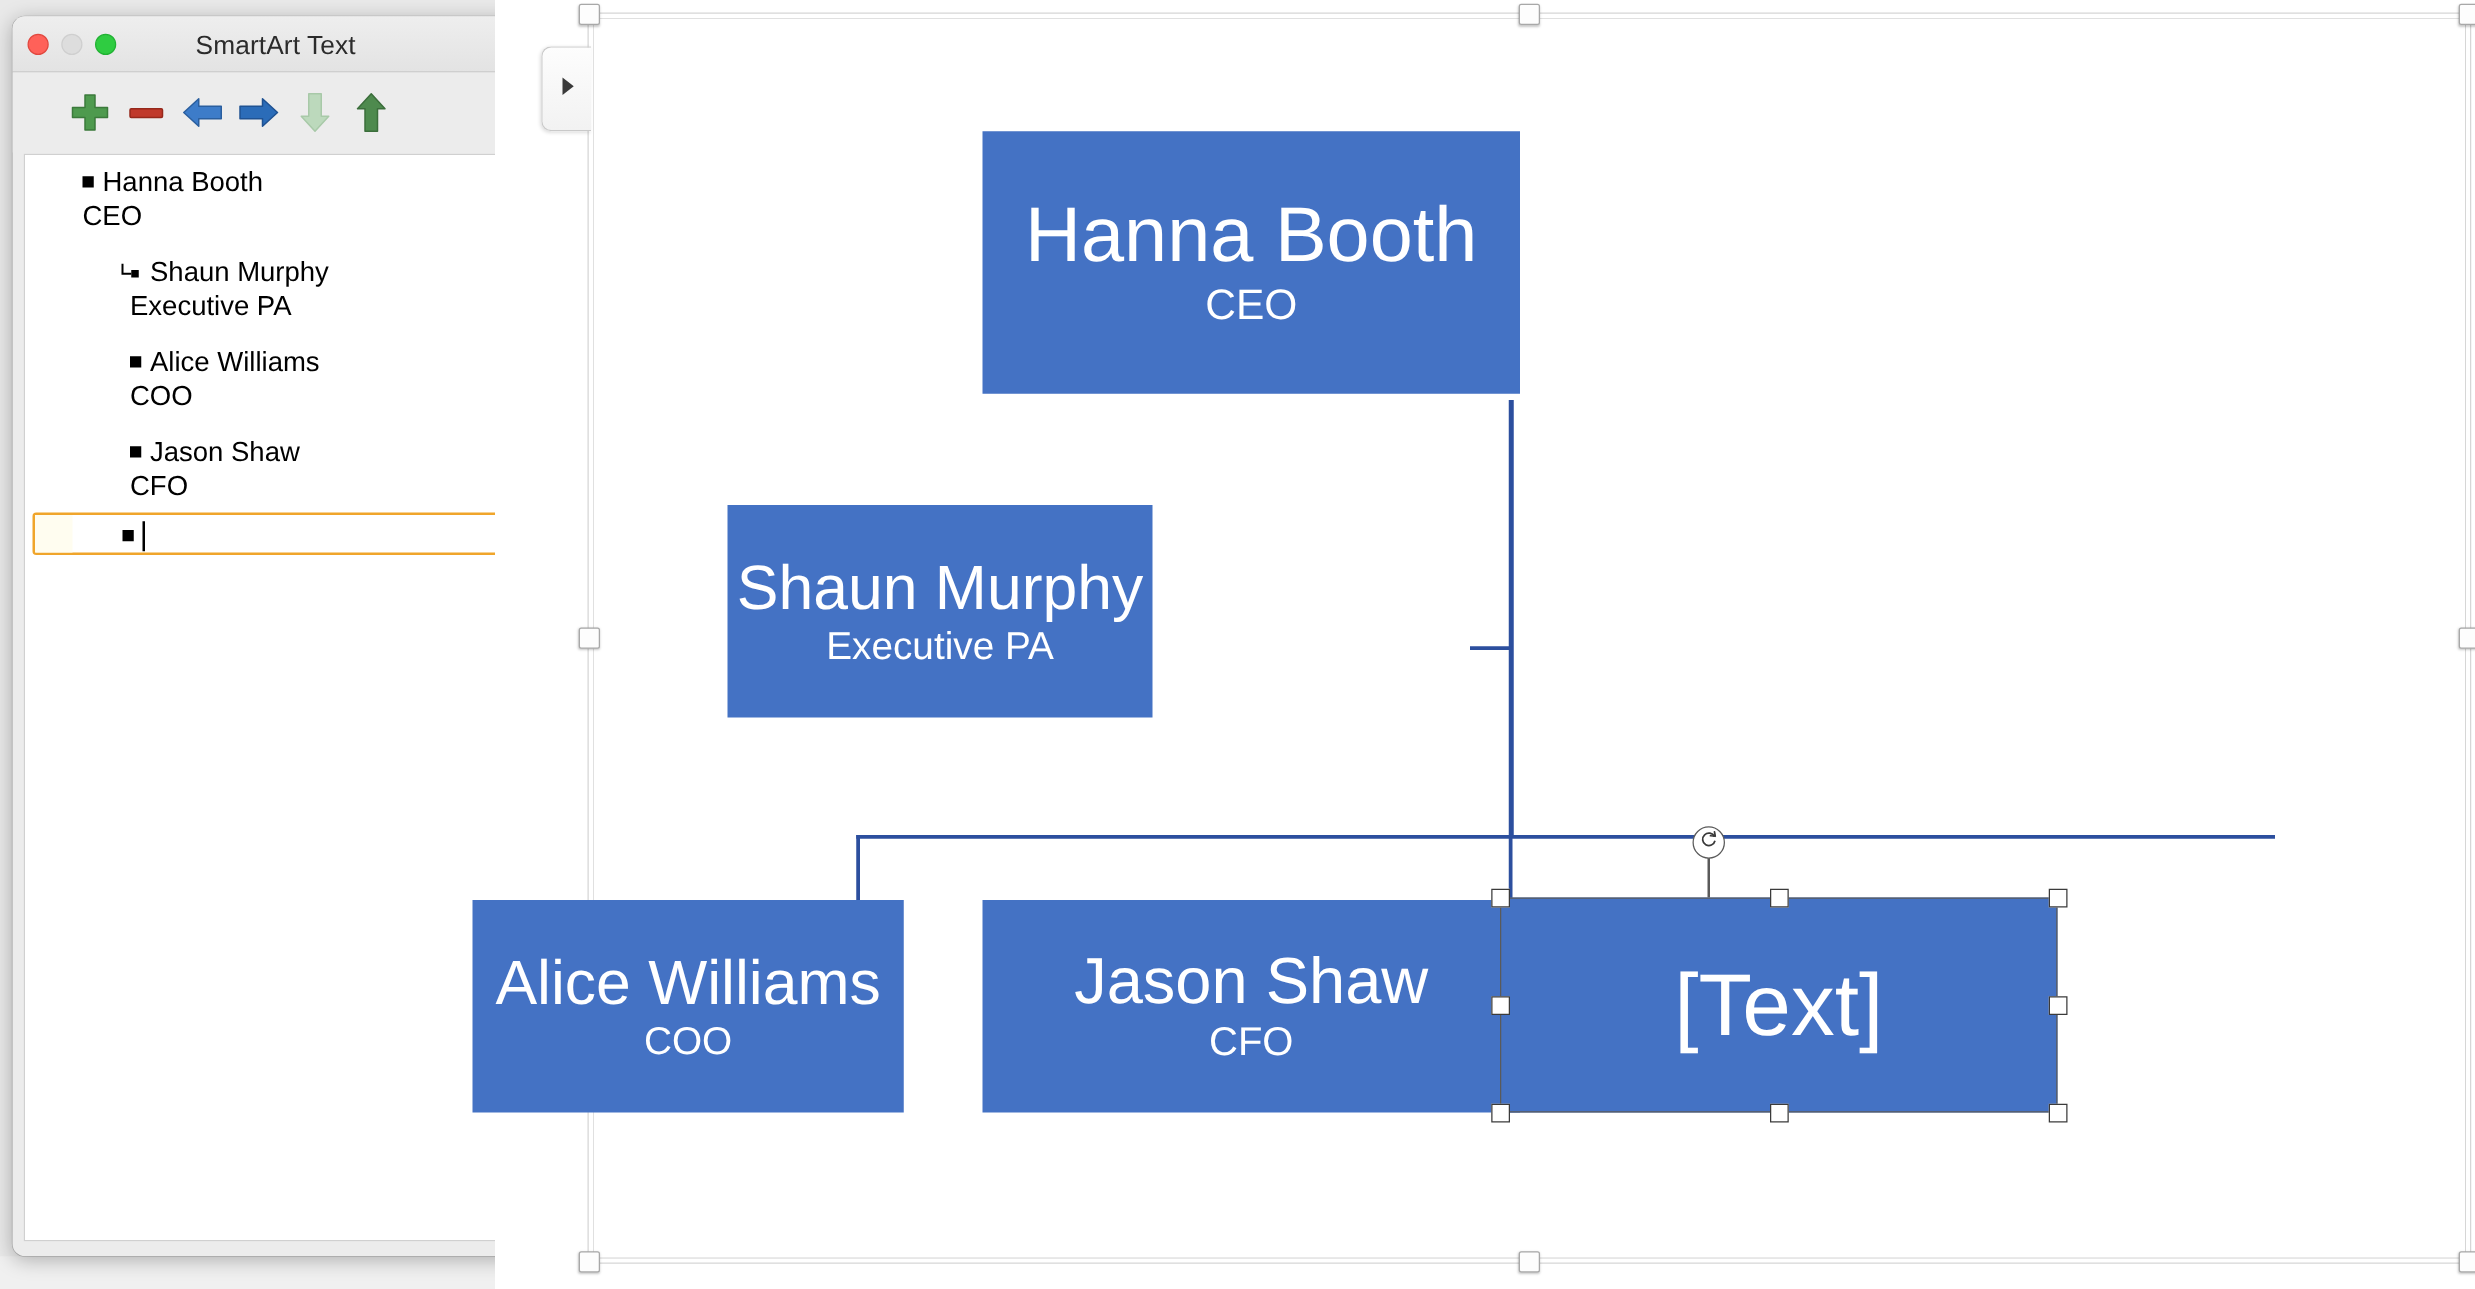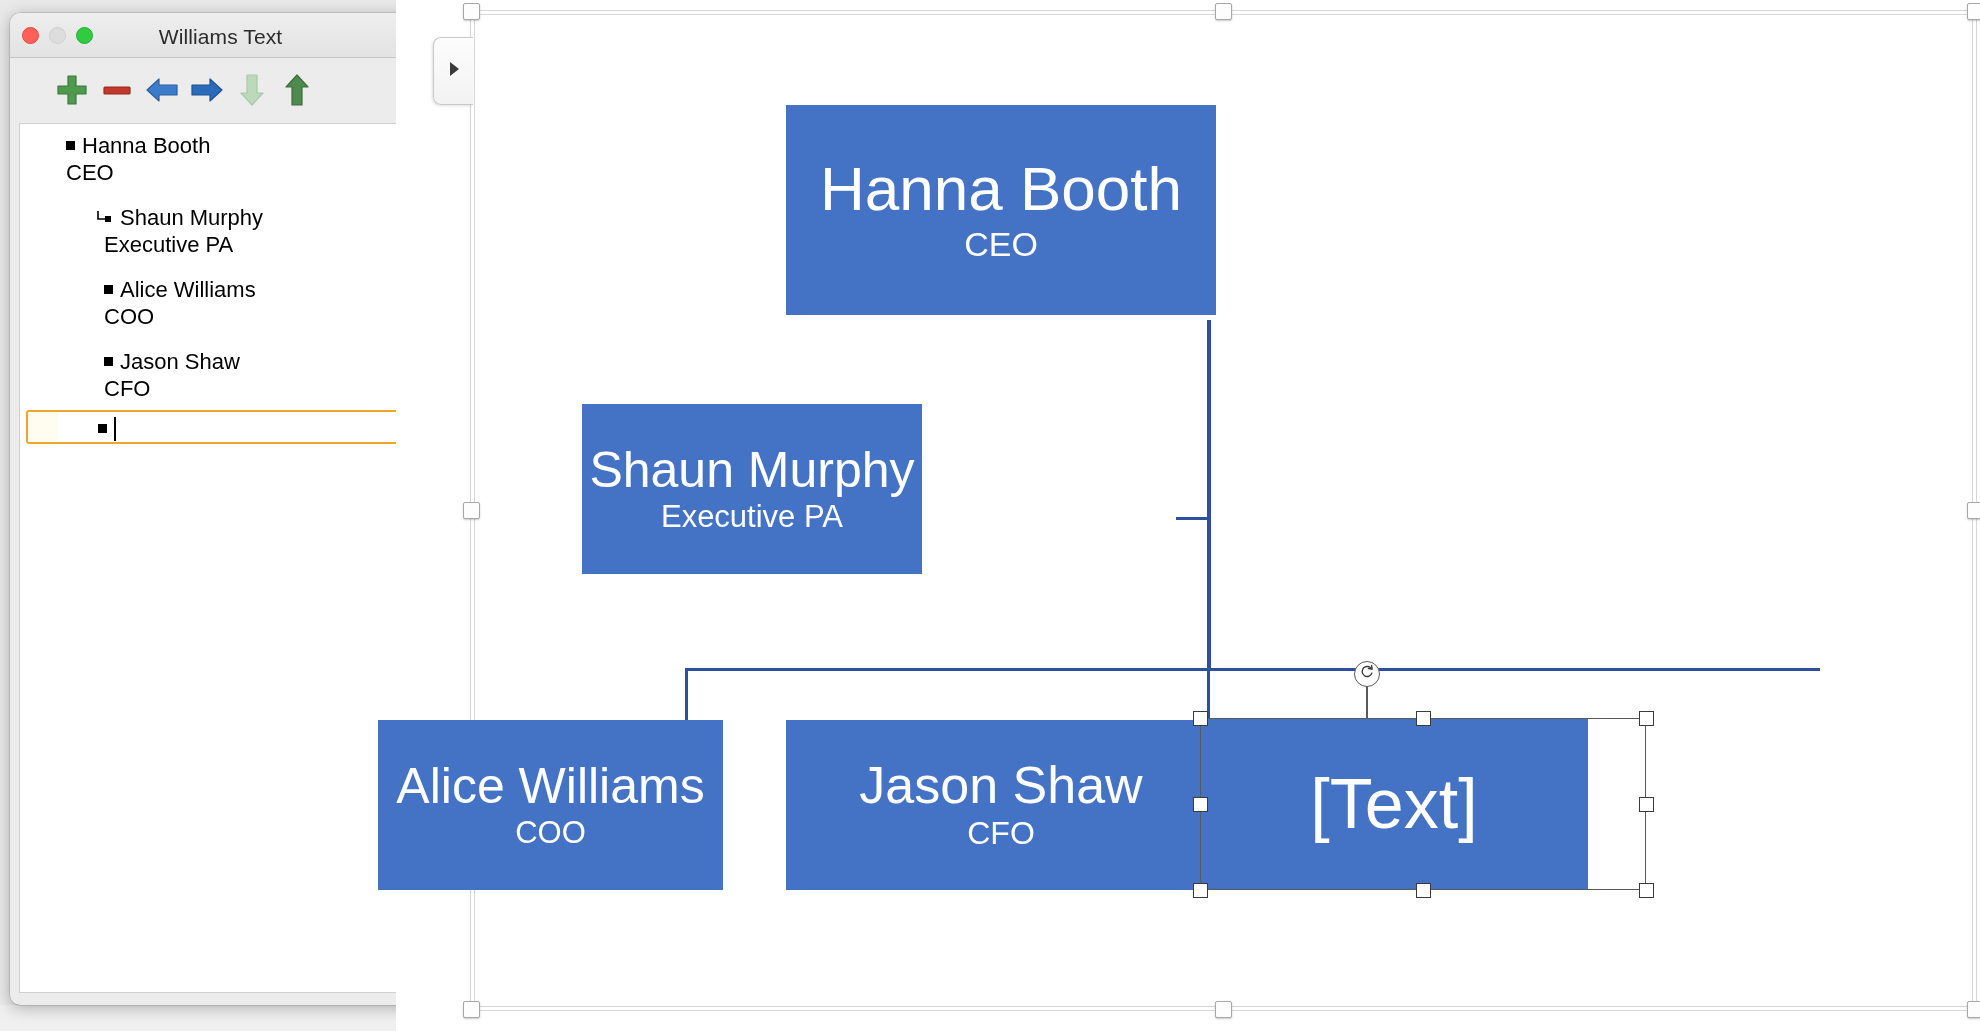--- a/index.html
+++ b/index.html
@@ -297,21 +297,21 @@
 <div class="backdrop-gray-strip"></div>
 
 <div class="sa-window">
 
   <div class="sa-titlebar">
     <div class="traffic">
       <div class="tl tl-close"></div>
       <div class="tl tl-min"></div>
       <div class="tl tl-max"></div>
     </div>
-    <div class="sa-title">Williams Text</div>
+    <div class="sa-title">SmartArt Text</div>
   </div>
 
   <div class="sa-toolbar">
 
     <div class="tb-btn" style="left:38px;">
       <span>
         <svg width="38" height="38" viewBox="0 0 38 38">
           <path d="M15 5 h8 v10 h10 v8 h-10 v10 h-8 v-10 h-10 v-8 h10 z" fill="#4e9a4e" stroke="#3b7a3b" stroke-width="1.2" stroke-linejoin="round"></path>
         </svg>
       </span>
@@ -446,21 +446,21 @@
   <div class="node" style="left:-18px; top:720px; width:345px; height:170px;">
     <div class="nm" style="font-size:50px;">Alice Williams</div>
     <div class="rl" style="font-size:31px;">COO</div>
   </div>
 
   <div class="node" style="left:390px; top:720px; width:430px; height:170px;">
     <div class="nm" style="font-size:52px;">Jason Shaw</div>
     <div class="rl" style="font-size:32px;">CFO</div>
   </div>
 
-  <div class="node" style="left:804px; top:718px; width:388px; height:172px;">
+  <div class="node" style="left:804px; top:718px; width:446px; height:172px;">
     <div class="nm" style="font-size:70px;">[Text]</div>
   </div>
   <div class="sel-border" style="left:804px; top:718px; width:446px; height:172px;"></div>
 
   <div class="rot-stem" style="left:970px; top:686px; height:32px;"></div>
   <div class="rot-handle" style="left:958px; top:661px;">
     <span>
       <svg width="16" height="16" viewBox="0 0 16 16">
         <path d="M12.6 5.2 A5 5 0 1 0 13 8.6" fill="none" stroke="#3a3a3a" stroke-width="1.4"></path>
         <path d="M9.4 4.6 L13.2 5.0 L12.6 1.5" fill="none" stroke="#3a3a3a" stroke-width="1.4" stroke-linecap="round" stroke-linejoin="round"></path>

